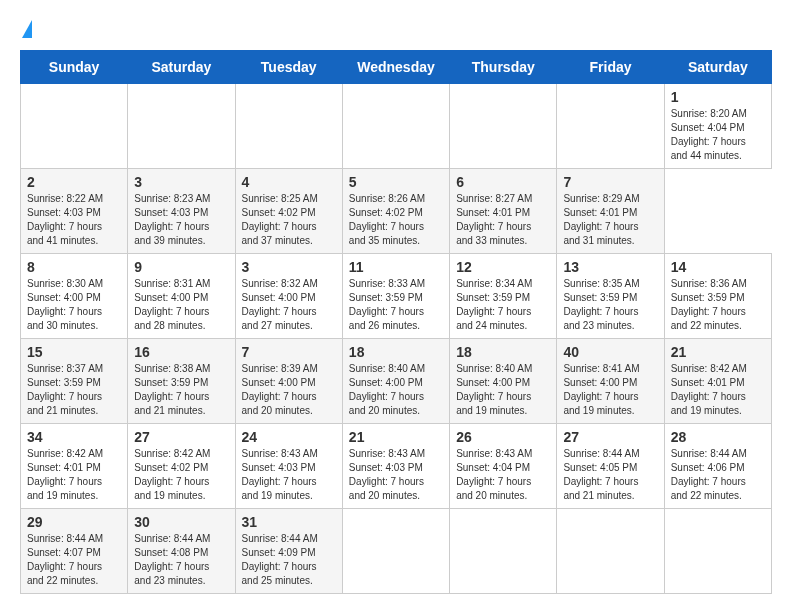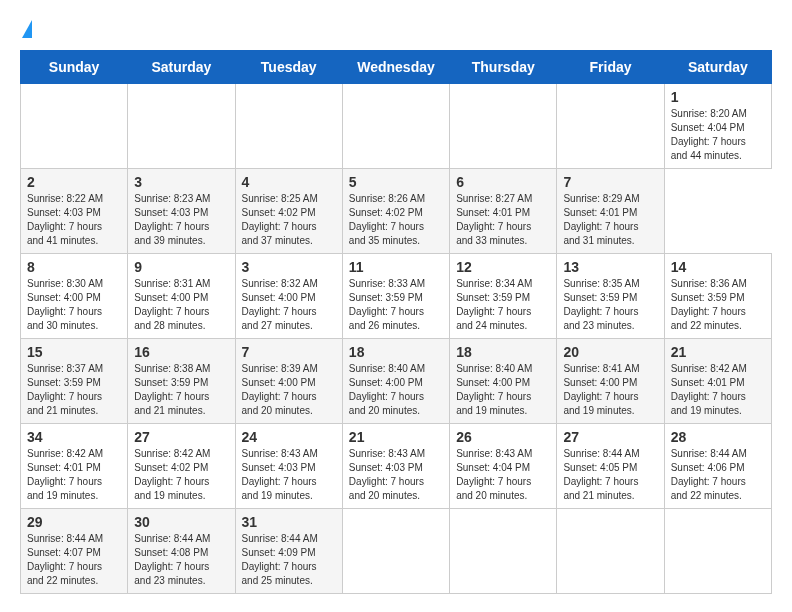--- a/index.html
+++ b/index.html
@@ -188,21 +188,21 @@
         </td>
         <td>
           <span class="day-num">18</span>
           <div class="day-info">Sunrise: 8:40 AM<br>Sunset: 4:00 PM<br>Daylight: 7 hours and 20 minutes.</div>
         </td>
         <td>
           <span class="day-num">18</span>
           <div class="day-info">Sunrise: 8:40 AM<br>Sunset: 4:00 PM<br>Daylight: 7 hours and 19 minutes.</div>
         </td>
         <td>
-          <span class="day-num">20</span>
+          <span class="day-num">40</span>
           <div class="day-info">Sunrise: 8:41 AM<br>Sunset: 4:00 PM<br>Daylight: 7 hours and 19 minutes.</div>
         </td>
         <td>
           <span class="day-num">21</span>
           <div class="day-info">Sunrise: 8:42 AM<br>Sunset: 4:01 PM<br>Daylight: 7 hours and 19 minutes.</div>
         </td>
       </tr>
       <tr>
         <td>
           <span class="day-num">34</span>

